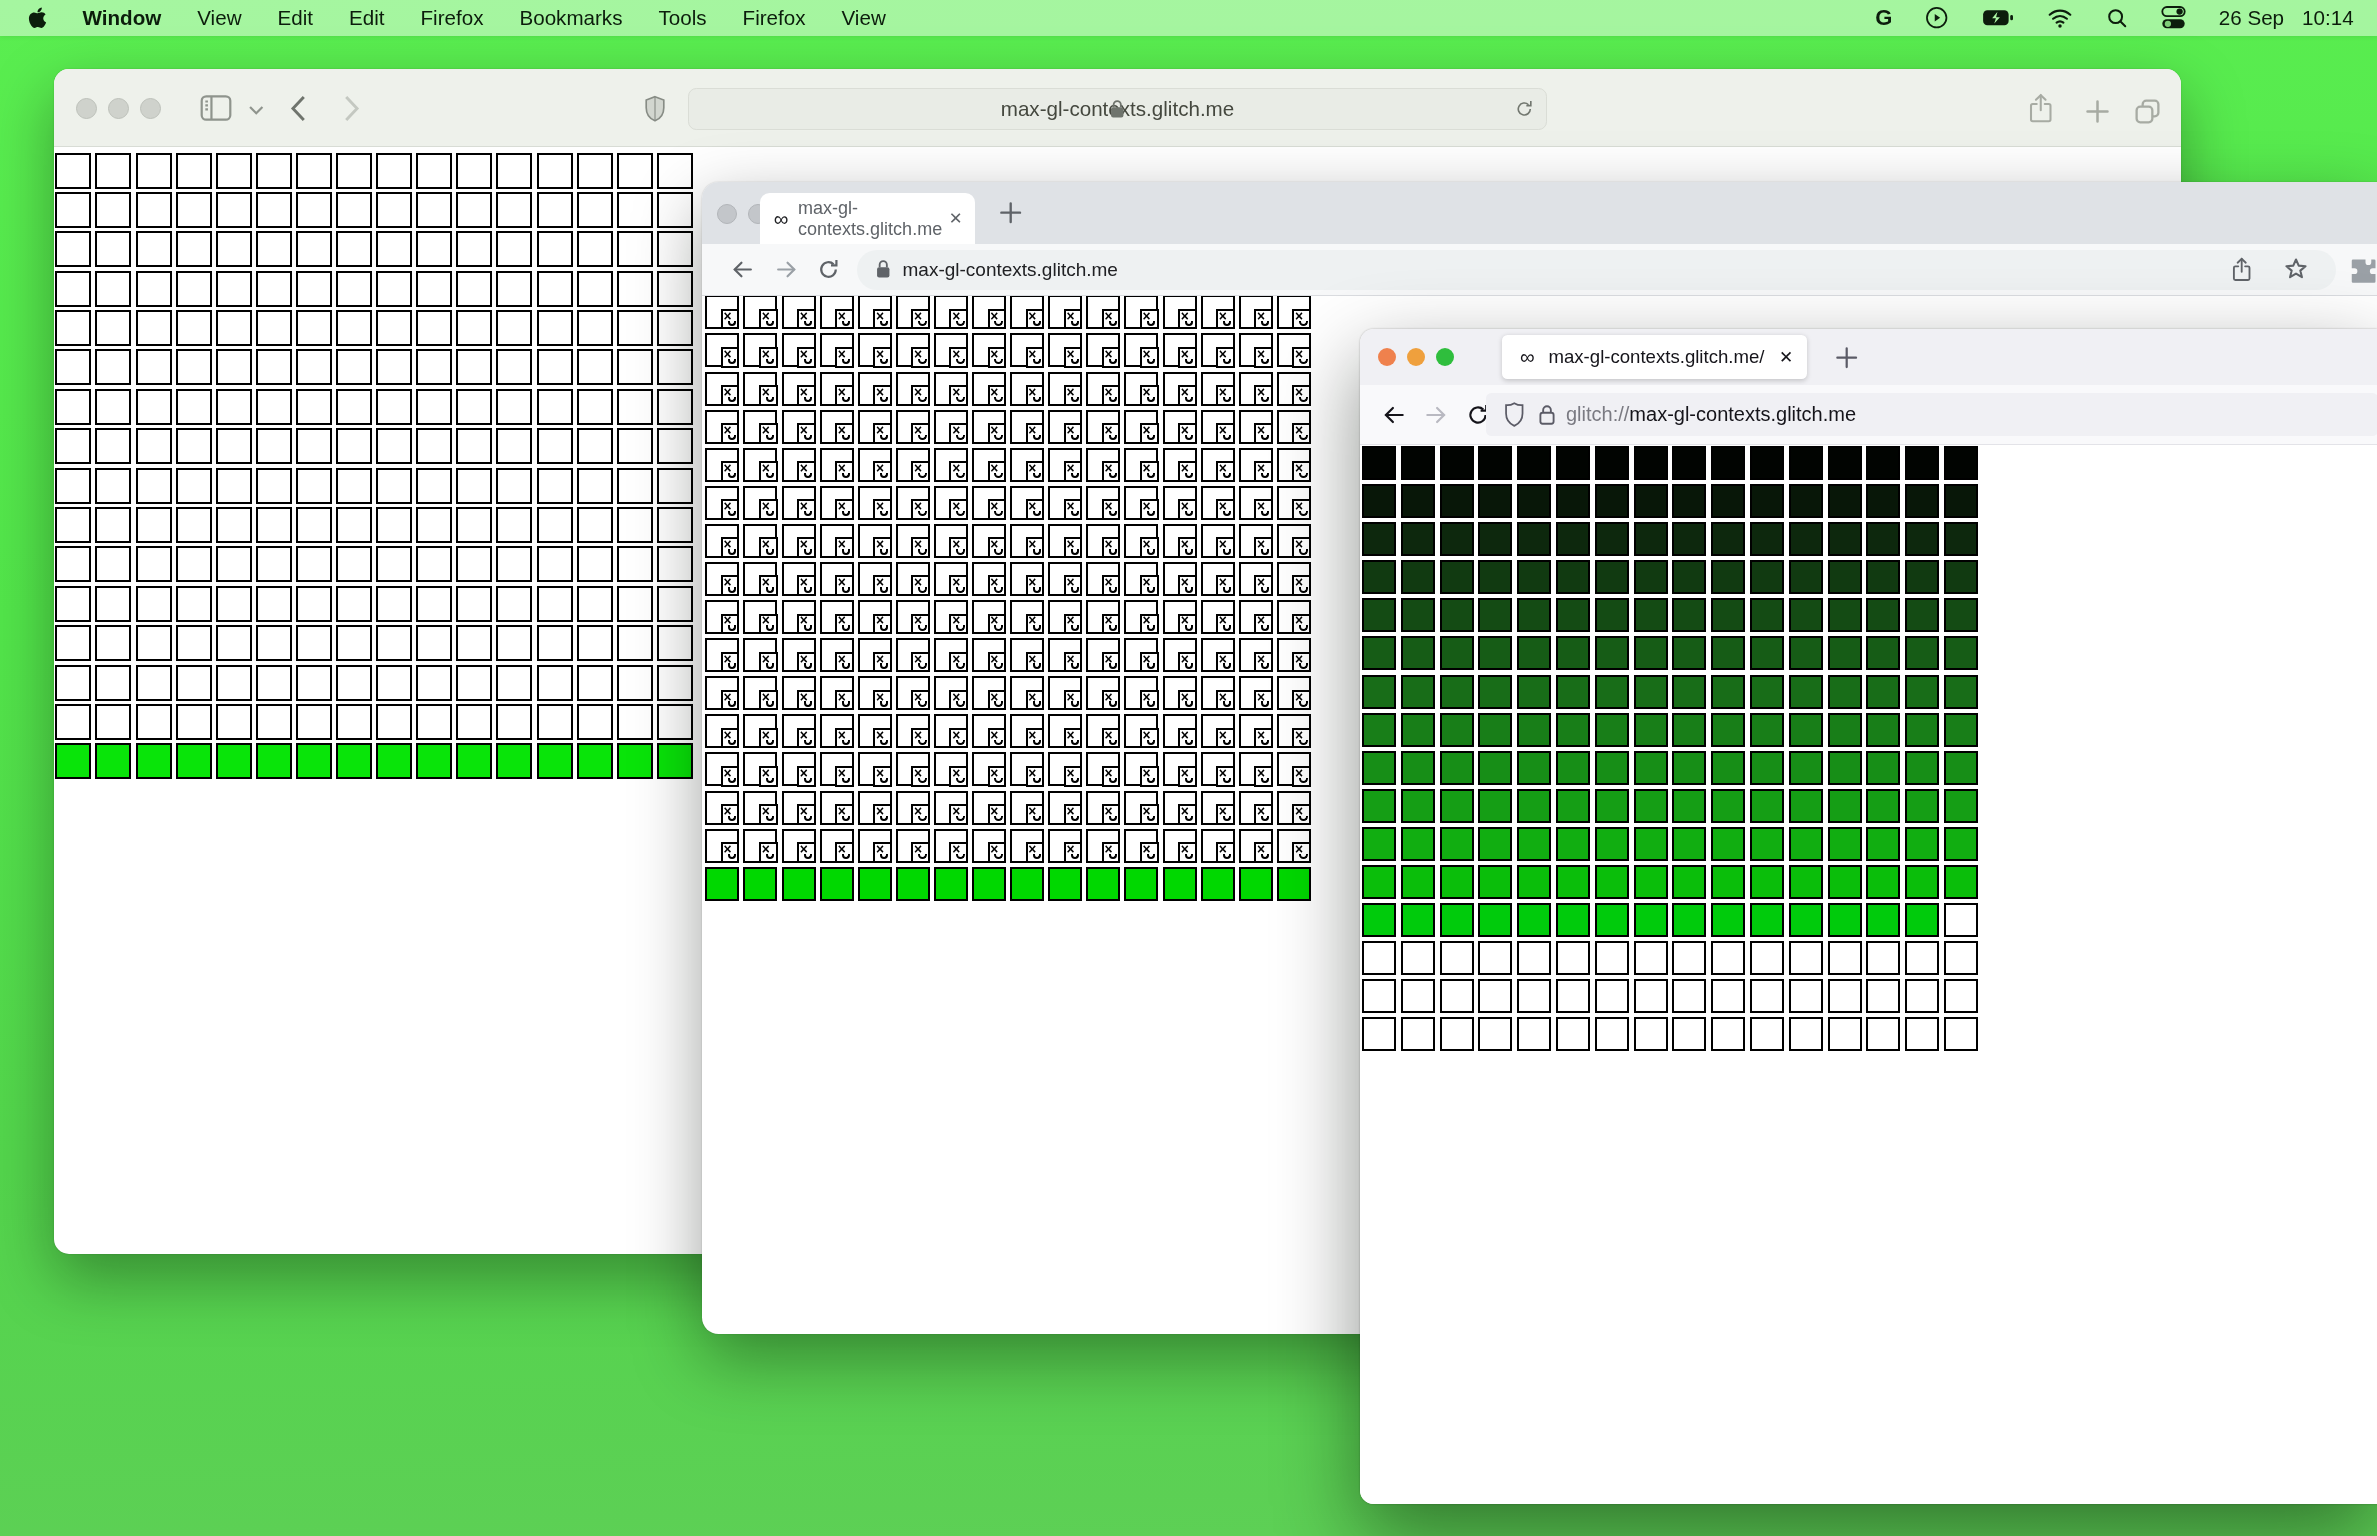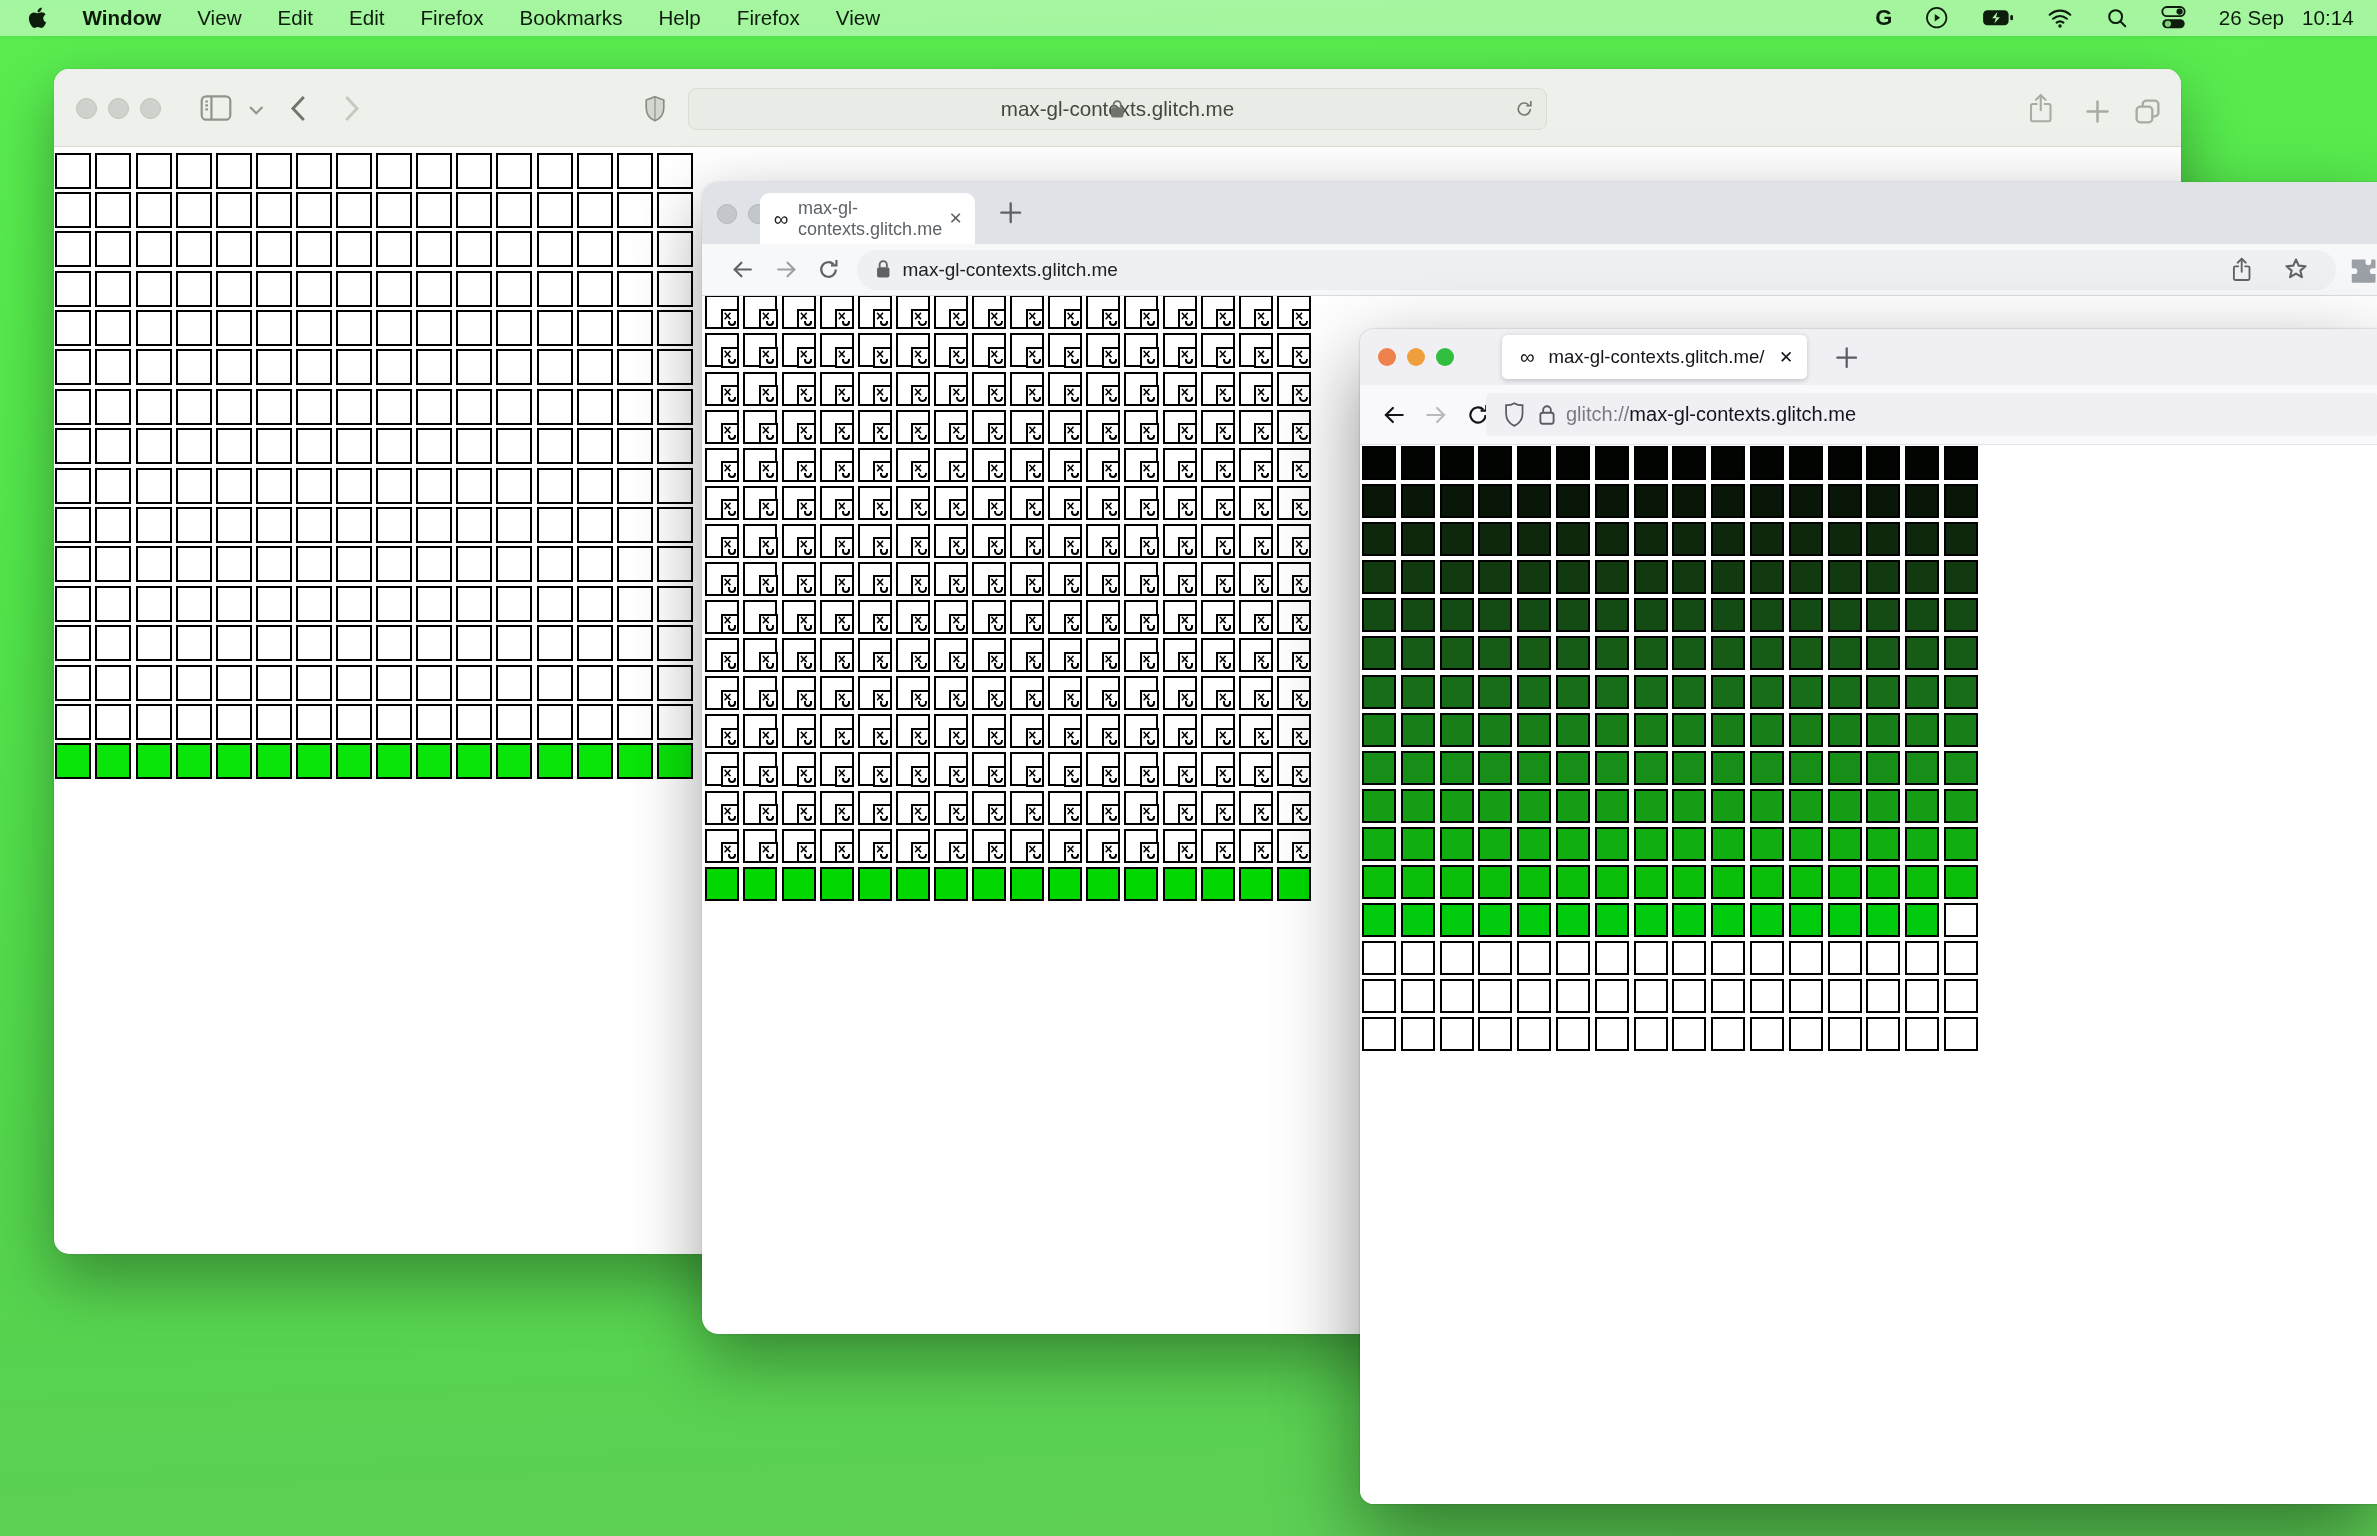--- a/index.html
+++ b/index.html
@@ -93,21 +93,21 @@
     <div class="left">
       <svg class="sicon" width="19" height="23.4" viewBox="0 0 384 512">
           <path fill="#0c1d0c" d="M318.7 268.7c-.2-36.7 16.4-64.4 50-84.8-18.8-26.9-47.2-41.7-84.7-44.6-35.5-2.7-74.3 20.7-88.5 20.7-15 0-49.4-19.7-76.4-19.7C63.3 141.2 4 184.8 4 273.5q0 39.3 14.4 81.2c12.8 36.7 59 126.7 107.2 125.2 25.2-.6 43-17.9 75.8-17.9 31.8 0 48.3 17.9 76.4 17.9 48.6-.7 90.4-82.5 102.6-119.3-65.2-30.7-61.7-90-61.7-91.9zm-56.6-164.2c27.3-32.4 24.8-61.9 24-72.5-24.1 1.4-52 16.4-67.9 34.9-17.5 19.8-27.8 44.3-25.6 71.9 26.1 2 49.9-11.4 69.5-34.3z"></path>
         </svg>
       <span class="menu-item app-name">Window</span>
       <span class="menu-item">View</span>
       <span class="menu-item">Edit</span>
       <span class="menu-item">Edit</span>
       <span class="menu-item">Firefox</span>
       <span class="menu-item">Bookmarks</span>
-      <span class="menu-item">Help</span>
+      <span class="menu-item">Tools</span>
       <span class="menu-item">Firefox</span>
       <span class="menu-item">View</span>
     </div>
     <div class="right">
       <span class="g-label">G</span>
       <svg class="sicon" width="23.4" height="23.4" viewBox="0 0 24 24" fill="none" stroke="#0c1d0c" stroke-width="1.8">
           <circle cx="12" cy="12" r="10"></circle>
           <path d="M10 8.2 L15.5 12 L10 15.8 Z" fill="#0c1d0c" stroke="none"></path>
         </svg>
       <svg class="sicon" width="32" height="23.4" viewBox="0 0 30 22">

